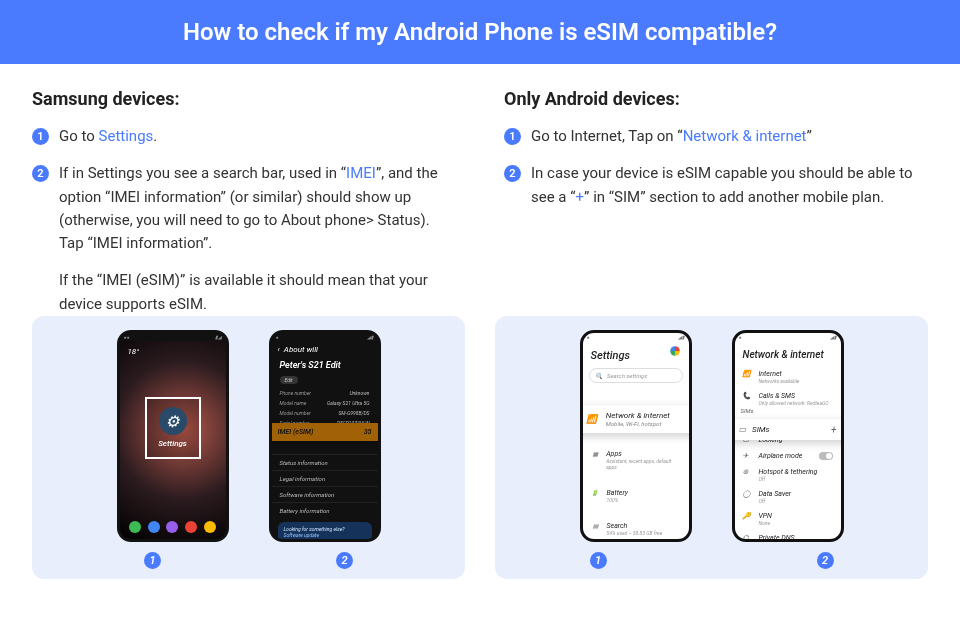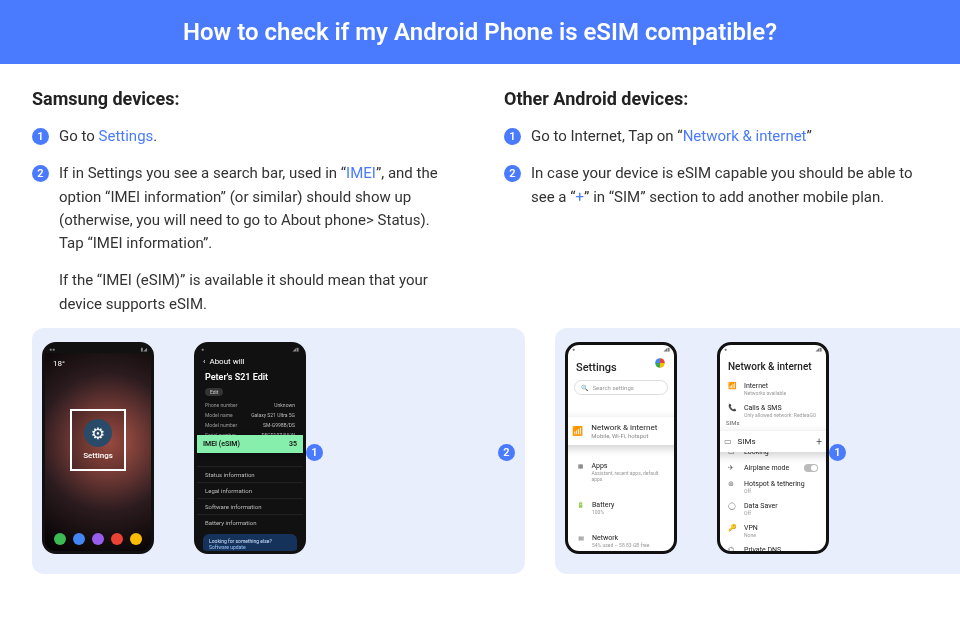--- a/index.html
+++ b/index.html
@@ -58,36 +58,37 @@
     align-items: center;
     justify-content: center;
     margin-top: 3px;
   }
   .step-text .link { color: #4a7bff; }
   .continuation {
     margin-left: 27px;
     font-size: 15px;
     line-height: 1.55;
     color: #333;
-    margin-bottom: 12px;
+    margin-bottom: 0;
   }
   
   .figures-row {
     display: flex;
     gap: 30px;
     padding: 0 32px 0 32px;
   }
   .fig-box {
     flex: 1;
     background: #e8eefc;
     border-radius: 12px;
     padding: 14px 10px 10px 10px;
     display: flex;
-    flex-direction: row;
+    flex-direction: column;
     align-items: center;
+    font-style: italic;
   }
   .phones {
     display: flex;
     gap: 40px;
     justify-content: center;
     margin-bottom: 10px;
   }
   .fig-labels {
     display: flex;
     gap: 40px;
@@ -167,21 +168,21 @@
     padding: 4px 8px; color:#fff; font-size:9px; font-weight:600;
   }
   .about-edit {
     display:inline-block; margin:2px 8px 4px 8px; font-size:5px;
     background:#333; color:#ccc; border-radius:6px; padding:1px 5px;
   }
   .kv { display:flex; justify-content:space-between; padding:2px 8px; font-size:5px; color:#bbb; }
   .kv .k{color:#999}
   .imei-callout{
     position:absolute; left:-20px; right:-20px; top:90px;
-    background:#86efac; color:#111; font-size:7px; font-weight:600;
+    background:#a16207; color:#111; font-size:7px; font-weight:600;
     padding:5px 26px; box-shadow:0 2px 6px rgba(0,0,0,.3);
     display:flex; justify-content:space-between; align-items:center;
   }
   .imei-callout .blur{ width:36px; height:8px; background:#ccc; filter:blur(1px); border-radius:2px;}
   .info-list .row{
     padding:4px 8px; font-size:6px; color:#bbb; border-top:1px solid #222;
   }
   .looking {
     margin:4px 6px 0 6px; padding:4px 6px; background:#15335a;
     border-radius:6px; font-size:5px; color:#9cc3ff;
@@ -250,21 +251,21 @@
         <span class="badge">2</span>
         <span class="step-text">
           <span>If in Settings you see a search bar, used in “</span><span class="link">IMEI</span><span>”, and the option “IMEI information” (or similar) should show up (otherwise, you will need to go to About phone&gt; Status). Tap “IMEI information”.</span>
         </span>
       </li>
     </ol>
     <p class="continuation">If the “IMEI (eSIM)” is available it should mean that your device supports eSIM.</p>
   </div>
 
   <div class="col">
-    <h2>Other Android devices:</h2>
+    <h2>Only Android devices:</h2>
     <ol class="steps">
       <li>
         <span class="badge">1</span>
         <span class="step-text">
           <span>Go to Internet, Tap on “</span><span class="link">Network &amp; internet</span><span>”</span>
         </span>
       </li>
       <li>
         <span class="badge">2</span>
         <span class="step-text">
@@ -383,21 +384,21 @@
         <div class="litem">
             <span class="ic">🔋</span>
             <span>
               <div class="txt">Battery</div>
               <div class="sub">100%</div>
             </span>
           </div>
         <div class="litem">
             <span class="ic">▤</span>
             <span>
-              <div class="txt">Network</div>
+              <div class="txt">Search</div>
               <div class="sub">54% used – 58.83 GB free</div>
             </span>
           </div>
         <div class="litem">
             <span class="ic">🔊</span>
             <span>
               <div class="txt">Sound &amp; vibration</div>
             </span>
           </div>
       </div>

